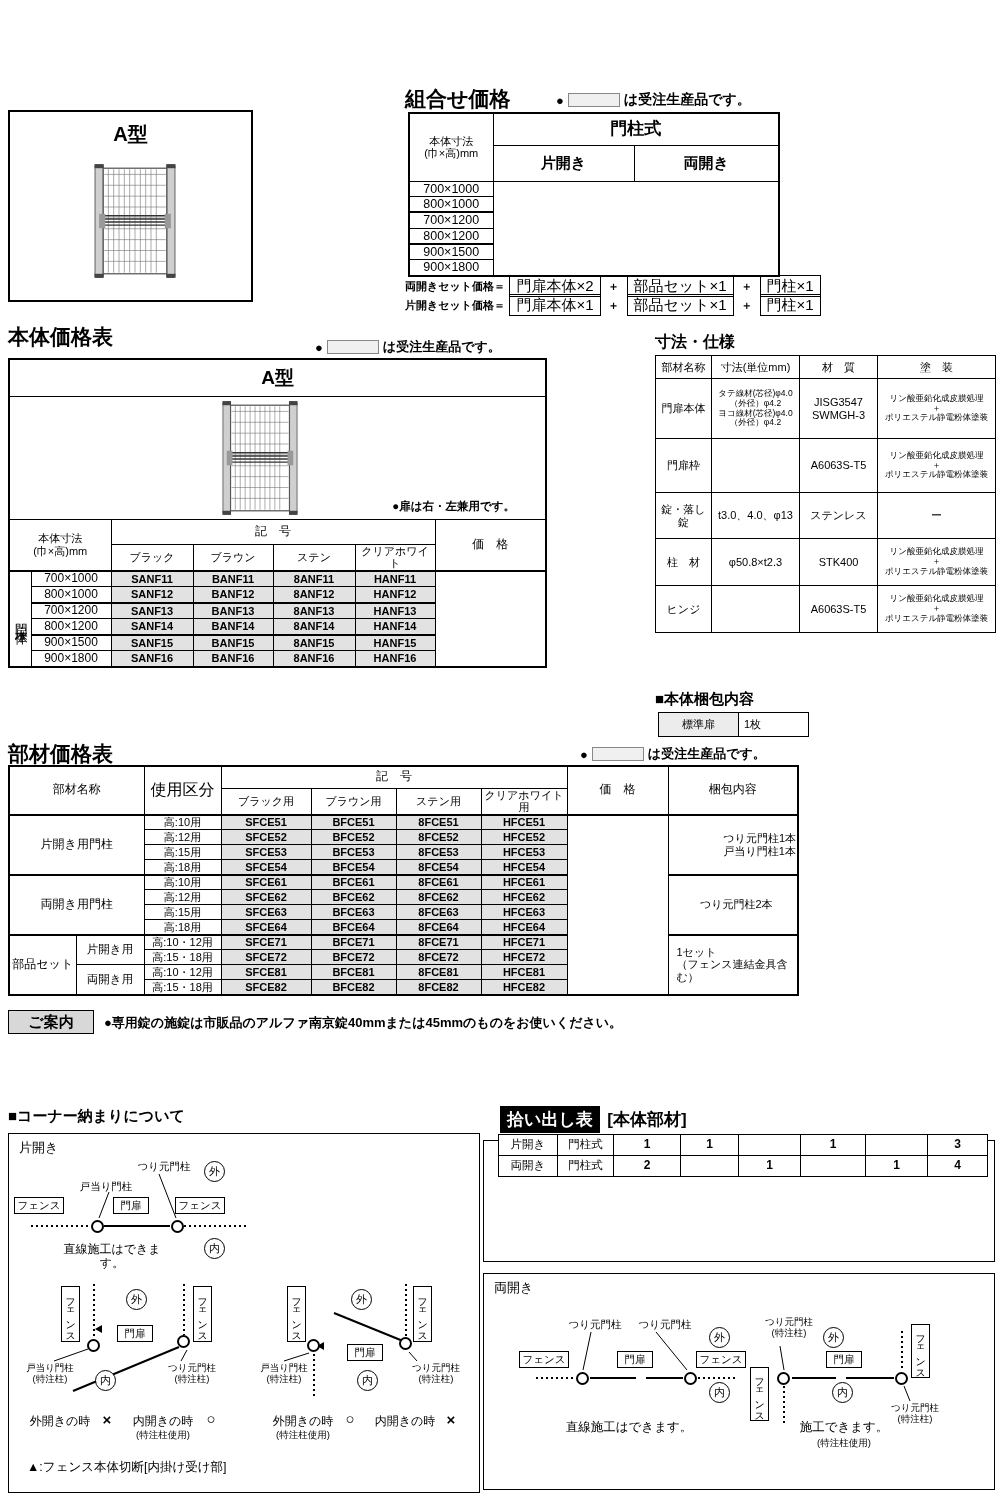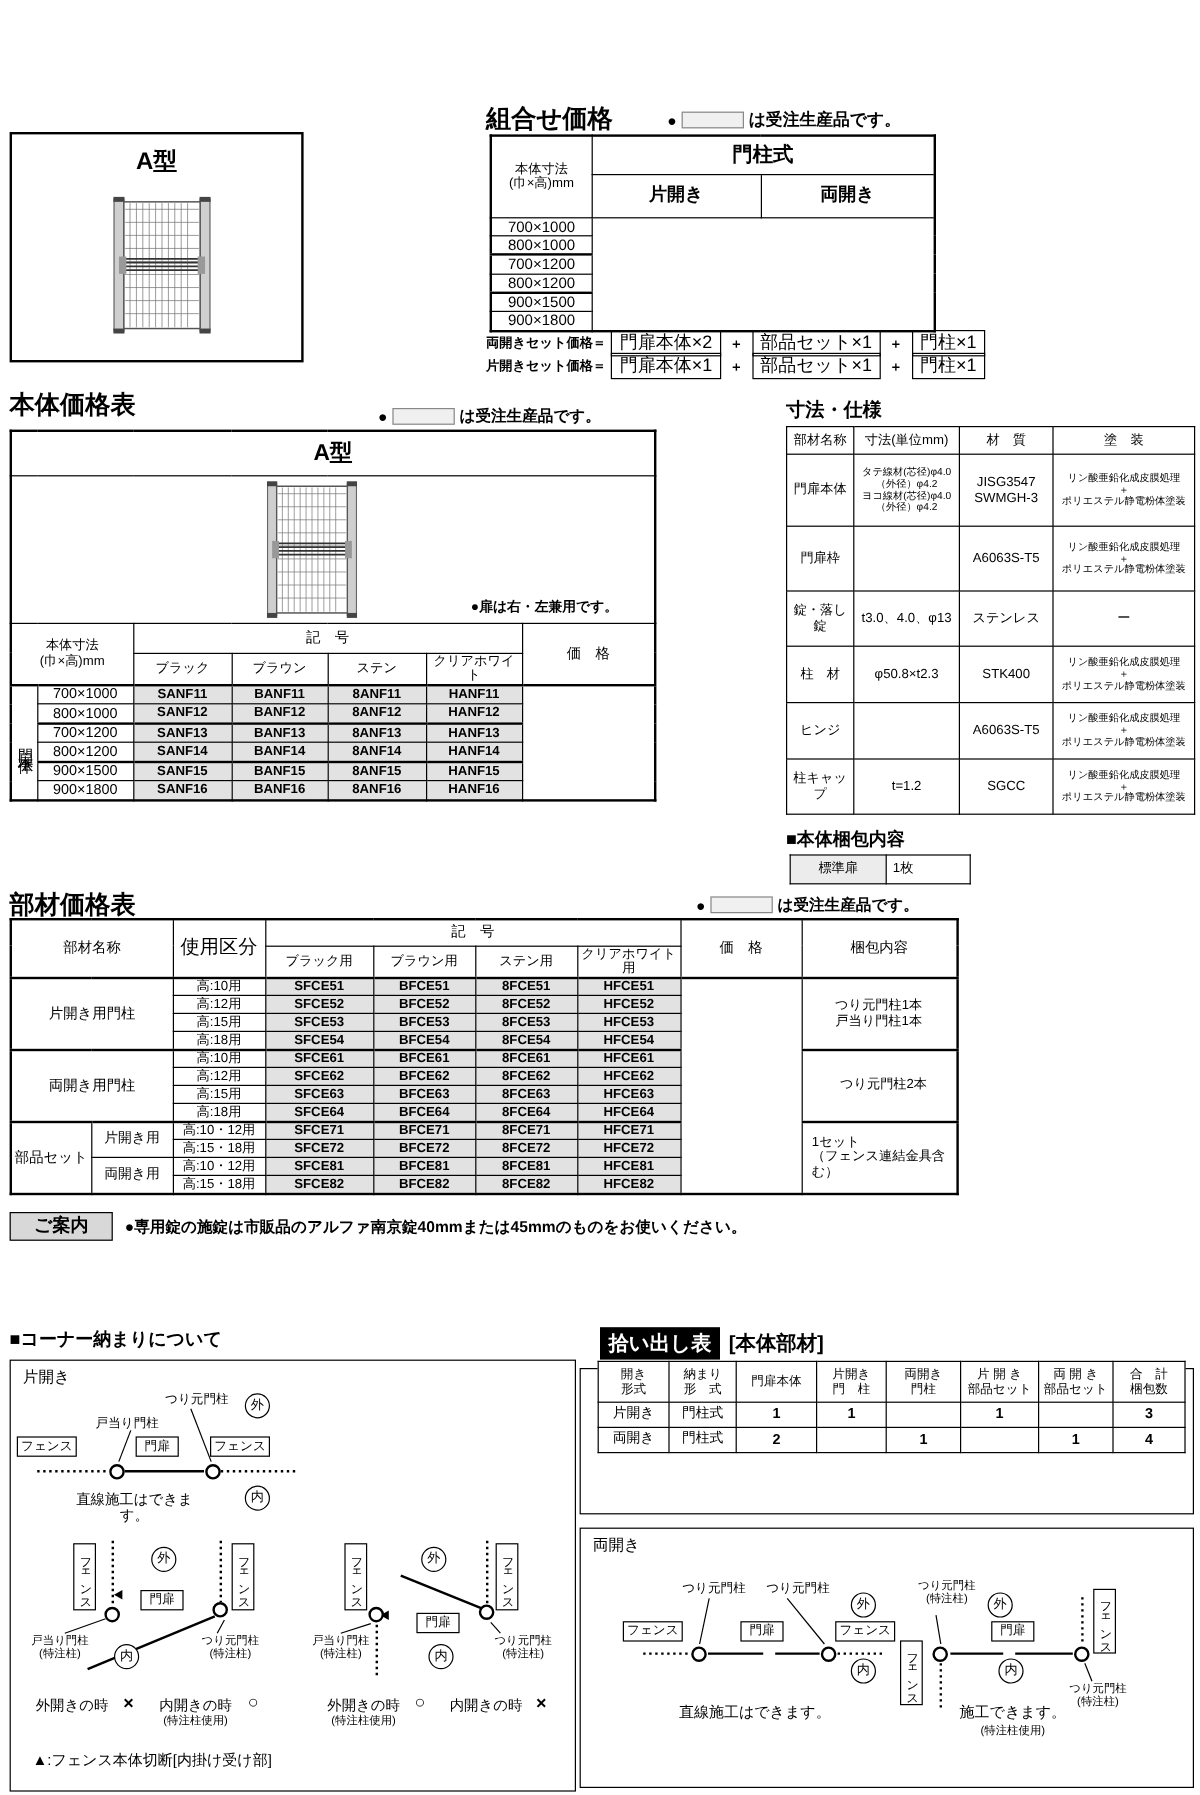--- a/index.html
+++ b/index.html
@@ -311,28 +311,20 @@
 ポリエステル静電粉体塗装</td>
     </tr>
     <tr style="height:47px">
       <td style="font-size:11px">ヒンジ</td>
       <td></td>
       <td style="font-size:11px">A6063S-T5</td>
       <td class="pre" style="font-size:8.5px">リン酸亜鉛化成皮膜処理
 ＋
 ポリエステル静電粉体塗装</td>
     </tr>
-    <tr style="height:46px">
-      <td style="font-size:11px">柱キャップ</td>
-      <td style="font-size:11px">t=1.2</td>
-      <td style="font-size:11px">SGCC</td>
-      <td class="pre" style="font-size:8.5px">リン酸亜鉛化成皮膜処理
-＋
-ポリエステル静電粉体塗装</td>
-    </tr>
   </tbody>
     </table>
 
   <div class="abs b" style="left:655px;top:690px;font-size:15px">■本体梱包内容</div>
   <table class="tb abs" style="left:658px;top:712px;width:150px;border-width:1px">
     <colgroup>
         <col style="width:80px">
         <col style="width:70px">
       </colgroup>
     <tbody>
@@ -376,21 +368,21 @@
       <td style="font-size:11px">クリアホワイト用</td>
     </tr>
     <tr style="height:15px">
       <td colspan="2" rowspan="4" class="gsep" style="font-size:12px">片開き用門柱</td>
       <td class="gsep">高:10用</td>
       <td class="shade code gsep">SFCE51</td>
       <td class="shade code gsep">BFCE51</td>
       <td class="shade code gsep">8FCE51</td>
       <td class="shade code gsep">HFCE51</td>
       <td rowspan="12" class="gsep"></td>
-      <td rowspan="4" class="pre gsep" style="text-align:center;padding-left:0">つり元門柱1本
+      <td rowspan="4" class="pre gsep" style="text-align:right;padding-left:0">つり元門柱1本
 戸当り門柱1本</td>
     </tr>
     <tr style="height:15px">
           <td>高:12用</td>
           <td class="shade code">SFCE52</td>
           <td class="shade code">BFCE52</td>
           <td class="shade code">8FCE52</td>
           <td class="shade code">HFCE52</td>
         </tr>
     <tr style="height:15px">
@@ -561,37 +553,20 @@
         <col style="width:59px">
         <col style="width:56px">
         <col style="width:67px">
         <col style="width:58px">
         <col style="width:62px">
         <col style="width:65px">
         <col style="width:62px">
         <col style="width:60px">
       </colgroup>
     <tbody>
-        <tr style="height:34px">
-      <td class="pre" style="font-size:10.5px">開き
-形式</td>
-      <td class="pre" style="font-size:10.5px">納まり
-形　式</td>
-      <td class="pre" style="font-size:10.5px">門扉本体</td>
-      <td class="pre" style="font-size:10.5px">片開き
-門　柱</td>
-      <td class="pre" style="font-size:10.5px">両開き
-門柱</td>
-      <td class="pre" style="font-size:10.5px">片 開 き
-部品セット</td>
-      <td class="pre" style="font-size:10.5px">両 開 き
-部品セット</td>
-      <td class="pre" style="font-size:10.5px">合　計
-梱包数</td>
-    </tr>
     <tr style="height:21px">
       <td style="font-size:11.5px">片開き</td>
       <td style="font-size:11.5px">門柱式</td>
       <td class="b" style="font-size:12px">1</td>
       <td class="b" style="font-size:12px">1</td>
       <td class="b" style="font-size:12px"></td>
       <td class="b" style="font-size:12px">1</td>
       <td class="b" style="font-size:12px"></td>
       <td class="b" style="font-size:12px">3</td>
     </tr>

